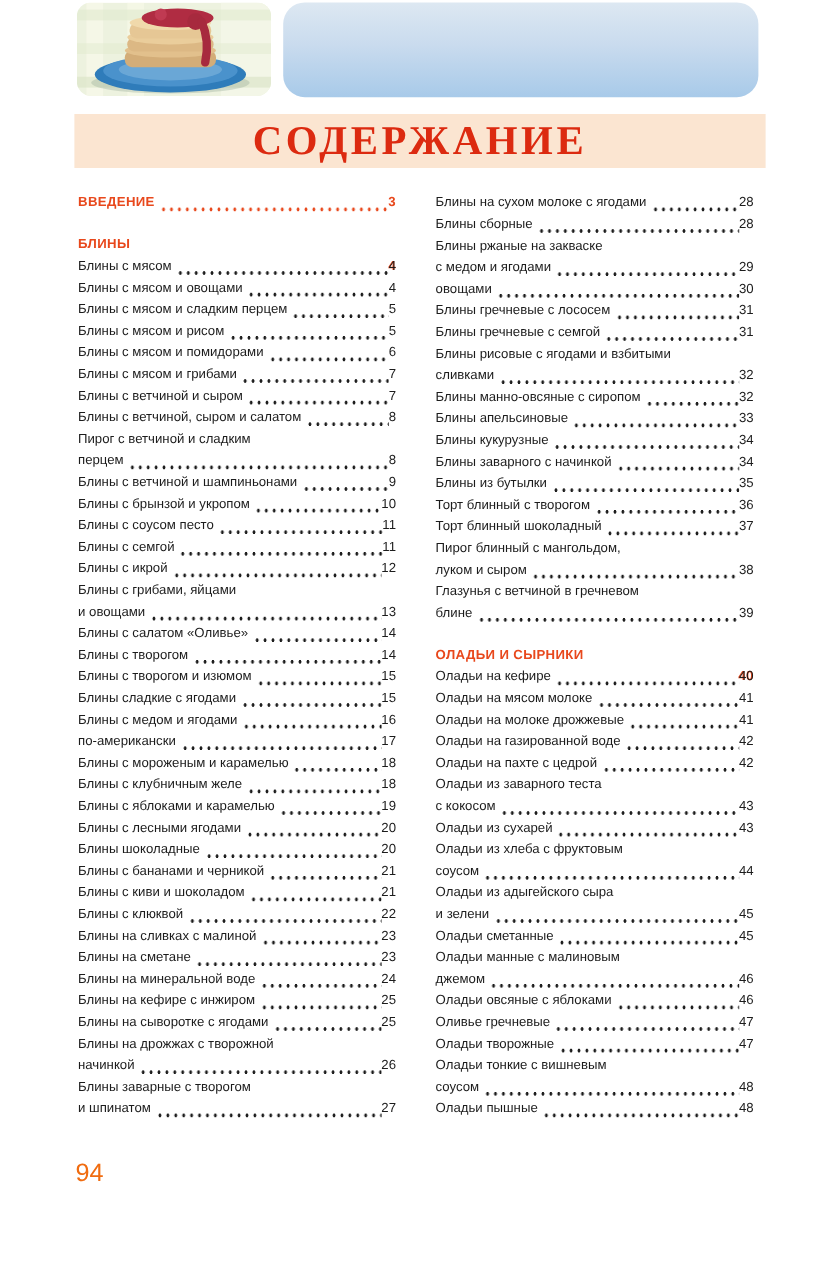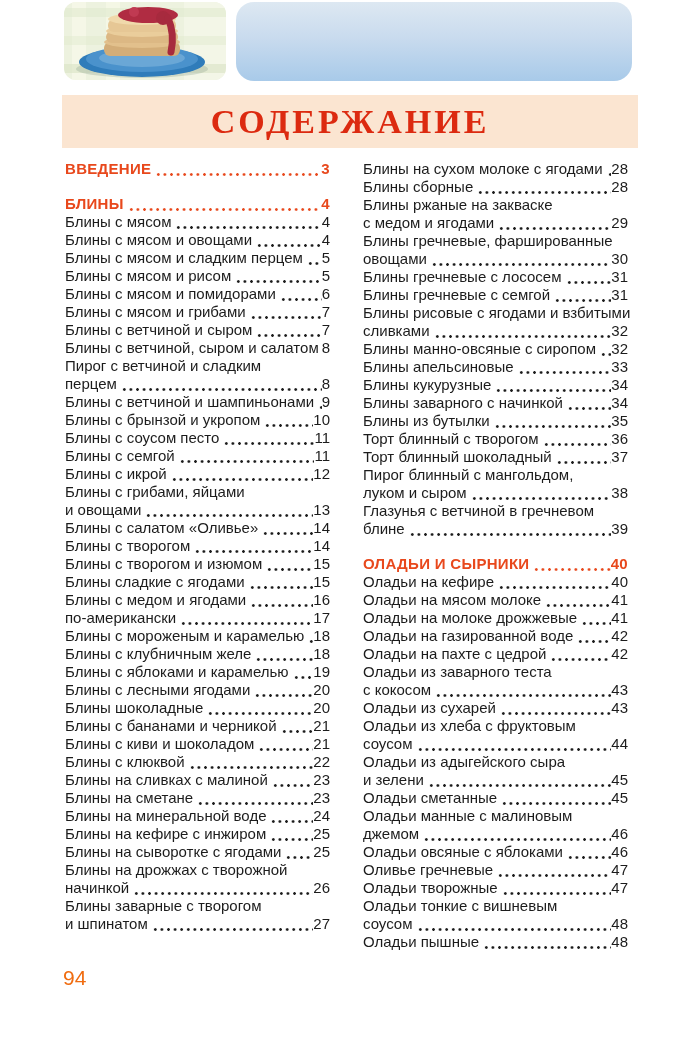--- a/index.html
+++ b/index.html
@@ -24,43 +24,43 @@
   .blue-panel {
     position: absolute; left: 236px; top: 2px;
     width: 396px; height: 79px;
     border-radius: 18px;
     background: linear-gradient(180deg, var(--panel-top,#dde8f2) 0%, #c9dbee 45%, var(--panel-bottom,#a8cae9) 100%);
   }
 
   
   .title-banner {
     position: absolute; left: 62px; top: 95px;
-    width: 576px; height: 53px;
+    width: 576px; height: 45px;
     background: var(--banner,#fbe5d1);
     display: flex; align-items: center; justify-content: center;
   }
   .title-banner h1 {
     margin: 0;
     font-family: "Liberation Serif", serif;
     font-weight: bold;
     font-size: 34px;
     letter-spacing: 3px;
     color: var(--title-red,#dc2a10);
   }
 
   
   .toc {
     position: absolute; left: 65px; top: 160px;
     width: 563px;
     display: flex; gap: 33px;
-    font-size: 15px; line-height: 18px;
+    font-size: 11px; line-height: 18px; align-items: center;
   }
   .toc-col { width: 265px; }
   .toc-row { display: flex; height: 18px; }
-  .toc-row.gap-before { margin-top: 17px; }
+  .toc-row.gap-before { margin-top: 17px; flex-direction: column; }
   .toc-row .lbl { white-space: nowrap; }
   .toc-row .pg { flex: none; text-align: right; }
   .toc-row .leader {
     flex: 1 1 auto;
     margin-left: 3px;
     background-image: radial-gradient(circle, currentColor 1.1px, transparent 1.4px);
     background-size: 6.6px 2.6px;
     background-repeat: repeat-x;
     background-position: left 1px bottom 2.5px;
   }
@@ -332,23 +332,20 @@
         </div>
         <div class="toc-row">
           <span class="lbl">Блины ржаные на закваске</span>
         </div>
         <div class="toc-row">
           <span class="lbl">с медом и ягодами</span>
           <span class="leader"></span>
           <span class="pg">29</span>
         </div>
         <div class="toc-row">
-          <span class="lbl">Блины гречневые, фаршированные</span>
-        </div>
-        <div class="toc-row">
           <span class="lbl">овощами</span>
           <span class="leader"></span>
           <span class="pg">30</span>
         </div>
         <div class="toc-row">
           <span class="lbl">Блины гречневые с лососем</span>
           <span class="leader"></span>
           <span class="pg">31</span>
         </div>
         <div class="toc-row">

